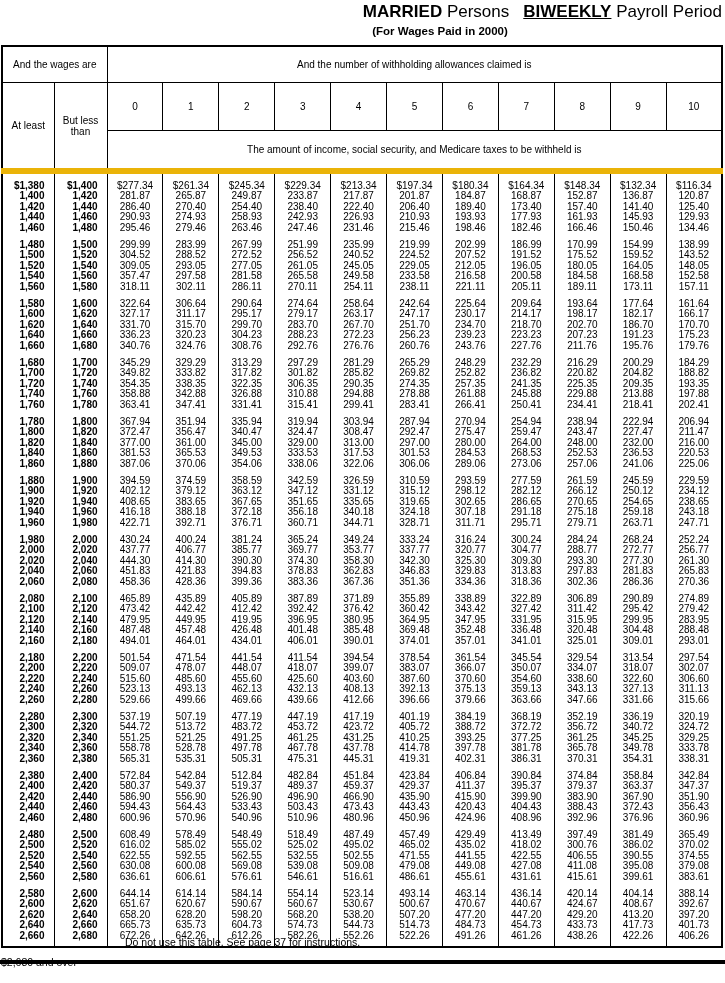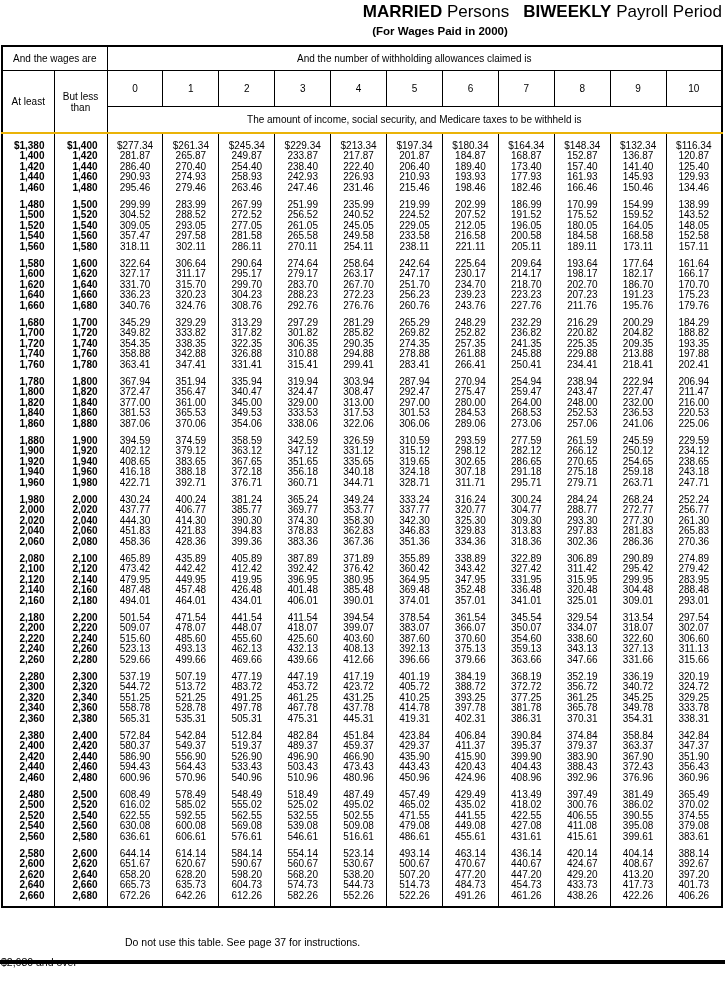--- a/index.html
+++ b/index.html
@@ -5,38 +5,38 @@
   html,body{margin:0;padding:0;background:#ffffff;}
   body{
     width:725px;height:983px;position:relative;overflow:hidden;
     font-family:"Liberation Sans","DejaVu Sans",sans-serif;color:#000;
   }
   .title{
     position:absolute;top:2px;right:3px;white-space:nowrap;
     font-size:17px;letter-spacing:0;
   }
   .title .b{font-weight:bold;}
-  .title .sp{margin-left:14px;}
+  .title .sp{margin-left:14px;text-decoration:underline;}
   .subtitle{
     position:absolute;top:25px;left:440px;transform:translateX(-50%);
     font-size:11.5px;font-weight:bold;white-space:nowrap;
   }
   table.wagetable{
     position:absolute;top:45px;left:1px;width:722px;
     border-collapse:collapse;table-layout:fixed;
     border:2px solid #000;
   }
   .wagetable th{
-    font-weight:normal;font-size:10px;padding:4px 2px;
+    font-weight:normal;font-size:10px;padding:10px 2px;
     border:1px solid #000;text-align:center;vertical-align:middle;
   }
   .wagetable th.h-wages{height:15px;}
   .wagetable th.h-allow-num{height:27px;}
   .wagetable th.h-amount{height:17px;margin-top:24px;}
-  .wagetable tbody{border-top:2px solid #eab308;}
+  .wagetable tbody{border-top:6px solid #eab308;}
   .wagetable td{
     font-size:10px;line-height:10.5px;padding:0;
     text-align:center;white-space:nowrap;vertical-align:bottom;
     border-left:1px solid #000;border-right:1px solid #000;
   }
   .wagetable td.wage{font-weight:bold;text-align:right;padding-right:9px;}
   .wagetable tr.group-start td{padding-top:6.5px;}
   .wagetable tr.last-row td{padding-bottom:5px;}
   .footnote{position:absolute;top:936px;left:0;width:725px;font-size:10.5px;}
   .footnote .over{position:absolute;left:1px;top:0;margin-top:20px;}

